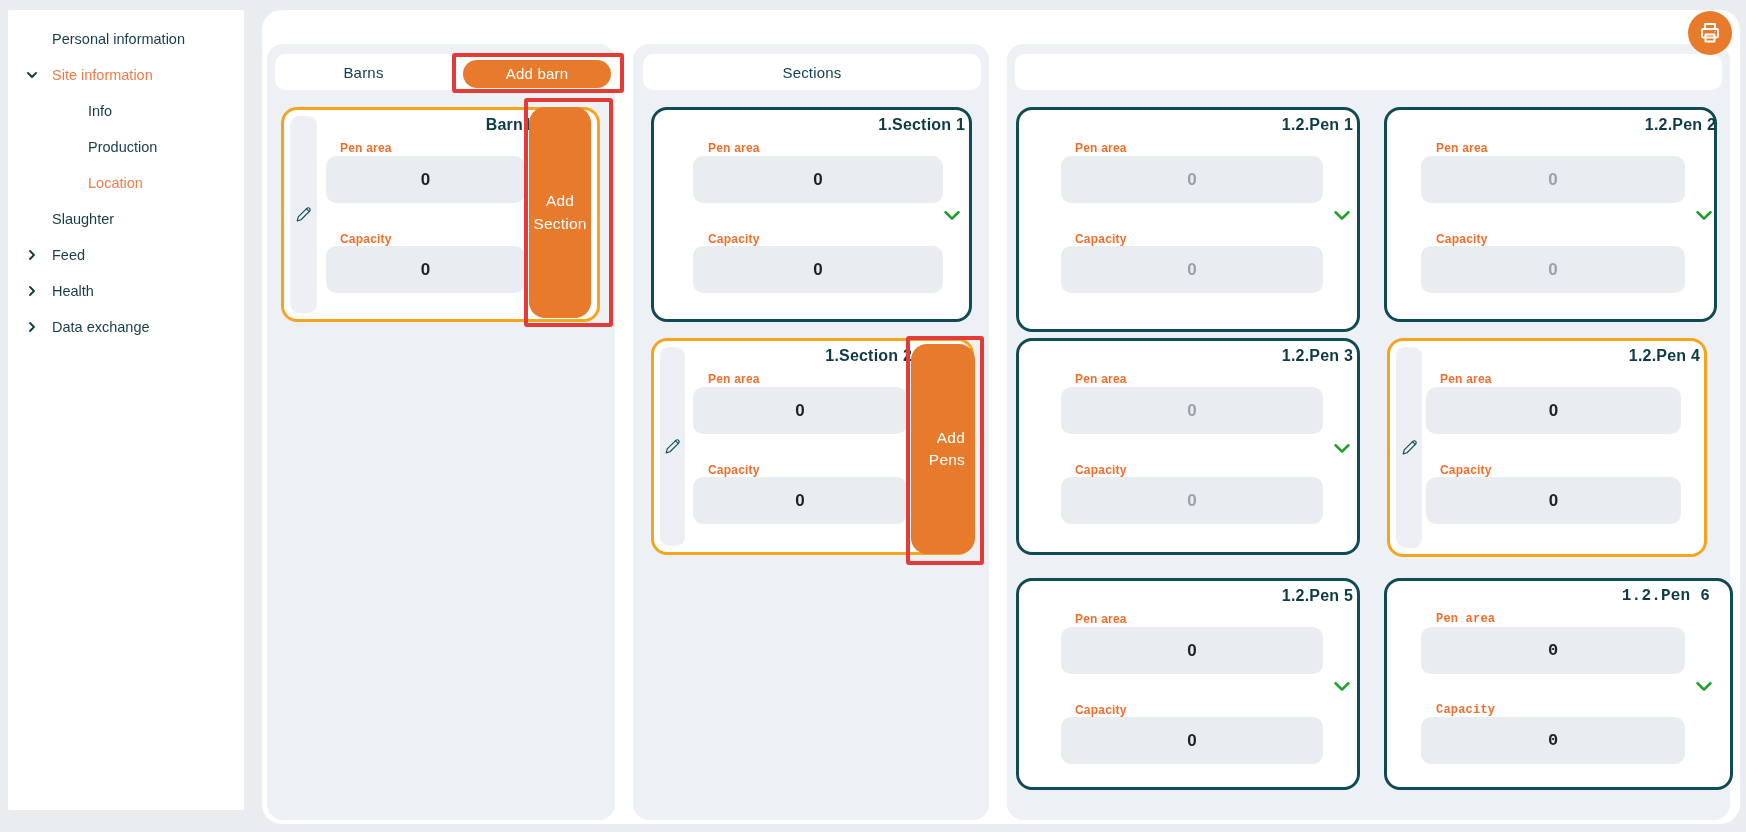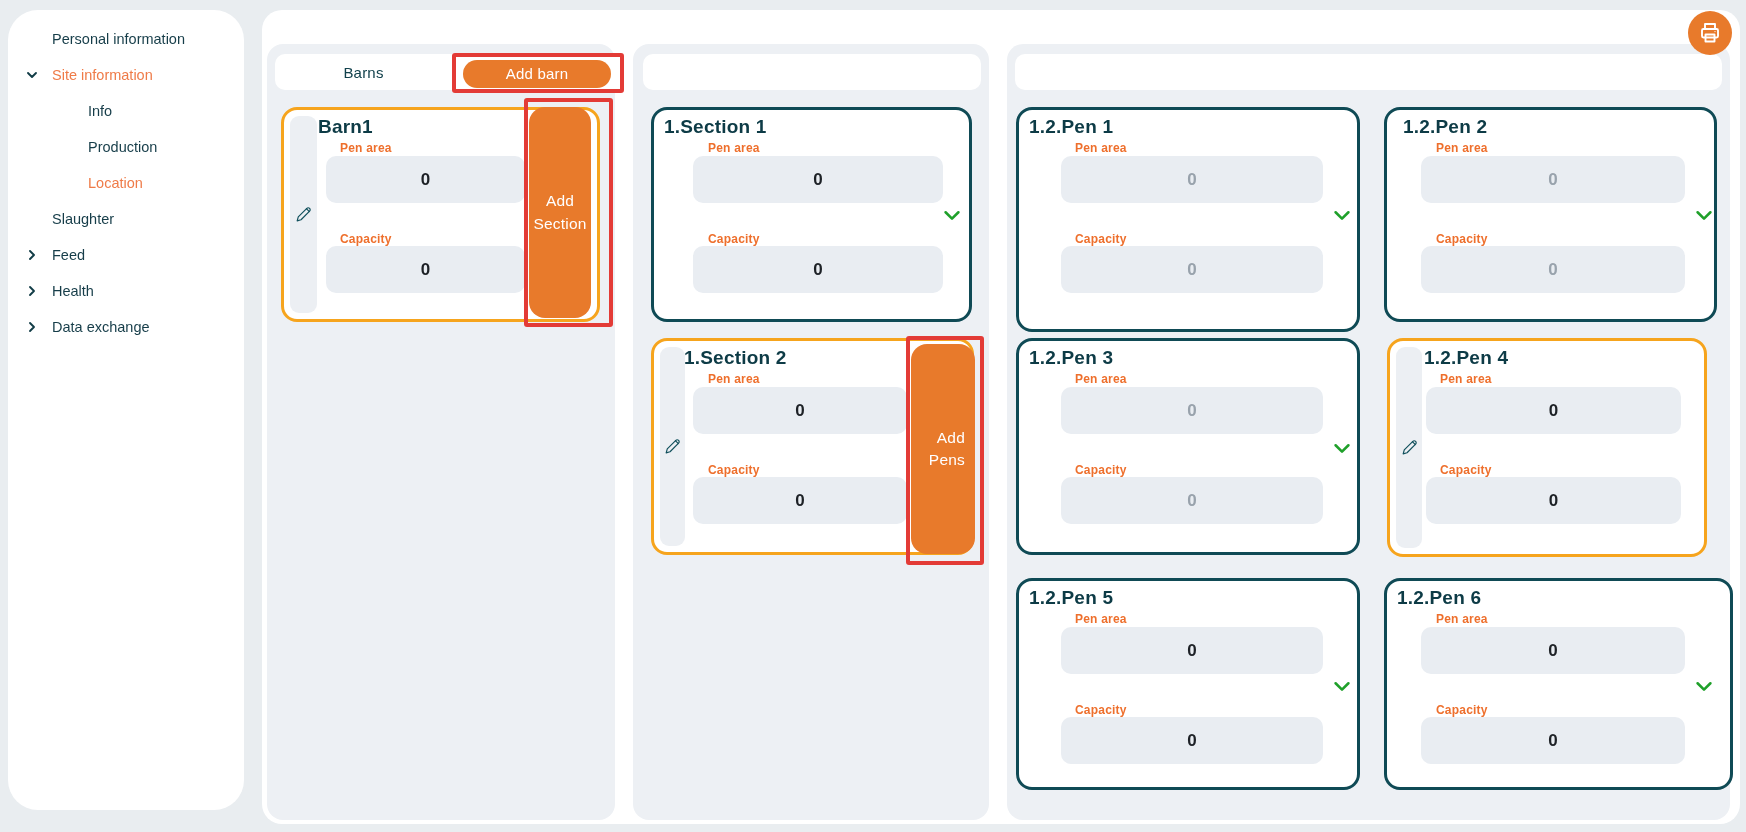--- a/index.html
+++ b/index.html
@@ -9,21 +9,21 @@
     background:#e9edf0;
     position:relative;
     overflow:hidden;
     color:#123d48;
   }
   .page { position:absolute; inset:0; width:1746px; height:832px; }
 
   
   .sidebar {
     position:absolute; left:8px; top:10px; width:236px; height:800px;
-    background:#ffffff; border-radius:30px;
+    background:#ffffff; border-radius:2px;
   }
   .nav-item {
     position:absolute; left:0; width:236px; height:36px;
     display:flex; align-items:center; cursor:pointer;
     font-size:14.5px; color:#163d49;
   }
   .nav-item .nav-label { display:block; }
   .nav-item.lvl0 .nav-label { padding-left:44px; }
   .nav-item.lvl1 .nav-label { padding-left:80px; }
   .nav-item.active { color:#ef7b48; }
@@ -58,21 +58,21 @@
     border:3px solid #0f4a55;
   }
   .card.selected { border-color:#f6a41d; }
   .strip {
     position:absolute; left:6px; top:6px; bottom:6px; width:27px;
     background:#eceff3; border-radius:9px;
     display:flex; align-items:center; justify-content:center;
   }
   .card-title {
     position:absolute; top:6px; height:22px;
-    text-align:left; font-size:19px; font-weight:bold; color:#0d3b46;
+    text-align:right; font-size:16px; font-weight:bold; color:#0d3b46;
     letter-spacing:.2px;
   }
   .field-label {
     position:absolute; font-size:12px; font-weight:bold; color:#ee6f2c;
     letter-spacing:.2px;
   }
   .input {
     position:absolute; height:47px; background:#e9edf2; border-radius:10px;
     display:flex; align-items:center; justify-content:center;
     font-size:17px; font-weight:bold; color:#1d2126; cursor:text;
@@ -168,20 +168,21 @@
   </button>
 
   <div class="column col-barns"></div>
   <div class="column col-sections"></div>
   <div class="column col-pens"></div>
 
   <div class="header-bar" style="left:275px;width:343px;"></div>
   <div class="header-title" style="left:275px;width:177px;">Barns</div>
 
   <div class="header-bar" style="left:643px;width:338px;"></div>
+  <div class="header-title" style="left:643px;width:338px;">Sections</div>
 
   <div class="header-bar" style="left:1015px;width:707px;"></div>
 
   <div class="card selected" style="left:281px;top:107px;width:319px;height:215px;">
     <div class="strip">
       <svg width="19" height="19" viewBox="0 0 24 24">
           <path d="M15.6 4.6l3.8 3.8M4 20l1.4-4.9L16.2 4.3a2.3 2.3 0 013.5 3.5L8.9 18.6 4 20z" fill="none" stroke="#11505c" stroke-width="1.5" stroke-linecap="round" stroke-linejoin="round"></path>
         </svg>
     </div>
     <div class="card-title" style="left:34px;width:214px;">Barn1</div>
@@ -275,21 +276,21 @@
     <div class="input" style="left:42px;top:46px;width:262px;">0</div>
     <div class="field-label" style="left:56px;top:122px;">Capacity</div>
     <div class="input" style="left:42px;top:136px;width:262px;">0</div>
     <div class="chev" style="left:312px;top:94px;">
       <svg width="22" height="22" viewBox="0 0 24 24">
           <polyline points="5,9 12,16 19,9" fill="none" stroke="#1fa02a" stroke-width="2.8" stroke-linecap="round" stroke-linejoin="round"></polyline>
         </svg>
     </div>
   </div>
 
-  <div class="card" style="left:1384px;top:578px;width:349px;height:212px;">
+  <div class="card" style="left:1384px;top:578px;width:349px;height:212px;font-family:Liberation Mono, monospace;">
     <div class="card-title" style="left:10px;width:313px;">1.2.Pen 6</div>
     <div class="field-label" style="left:49px;top:31px;">Pen area</div>
     <div class="input" style="left:34px;top:46px;width:264px;">0</div>
     <div class="field-label" style="left:49px;top:122px;">Capacity</div>
     <div class="input" style="left:34px;top:136px;width:264px;">0</div>
     <div class="chev" style="left:306px;top:94px;">
       <svg width="22" height="22" viewBox="0 0 24 24">
           <polyline points="5,9 12,16 19,9" fill="none" stroke="#1fa02a" stroke-width="2.8" stroke-linecap="round" stroke-linejoin="round"></polyline>
         </svg>
     </div>

